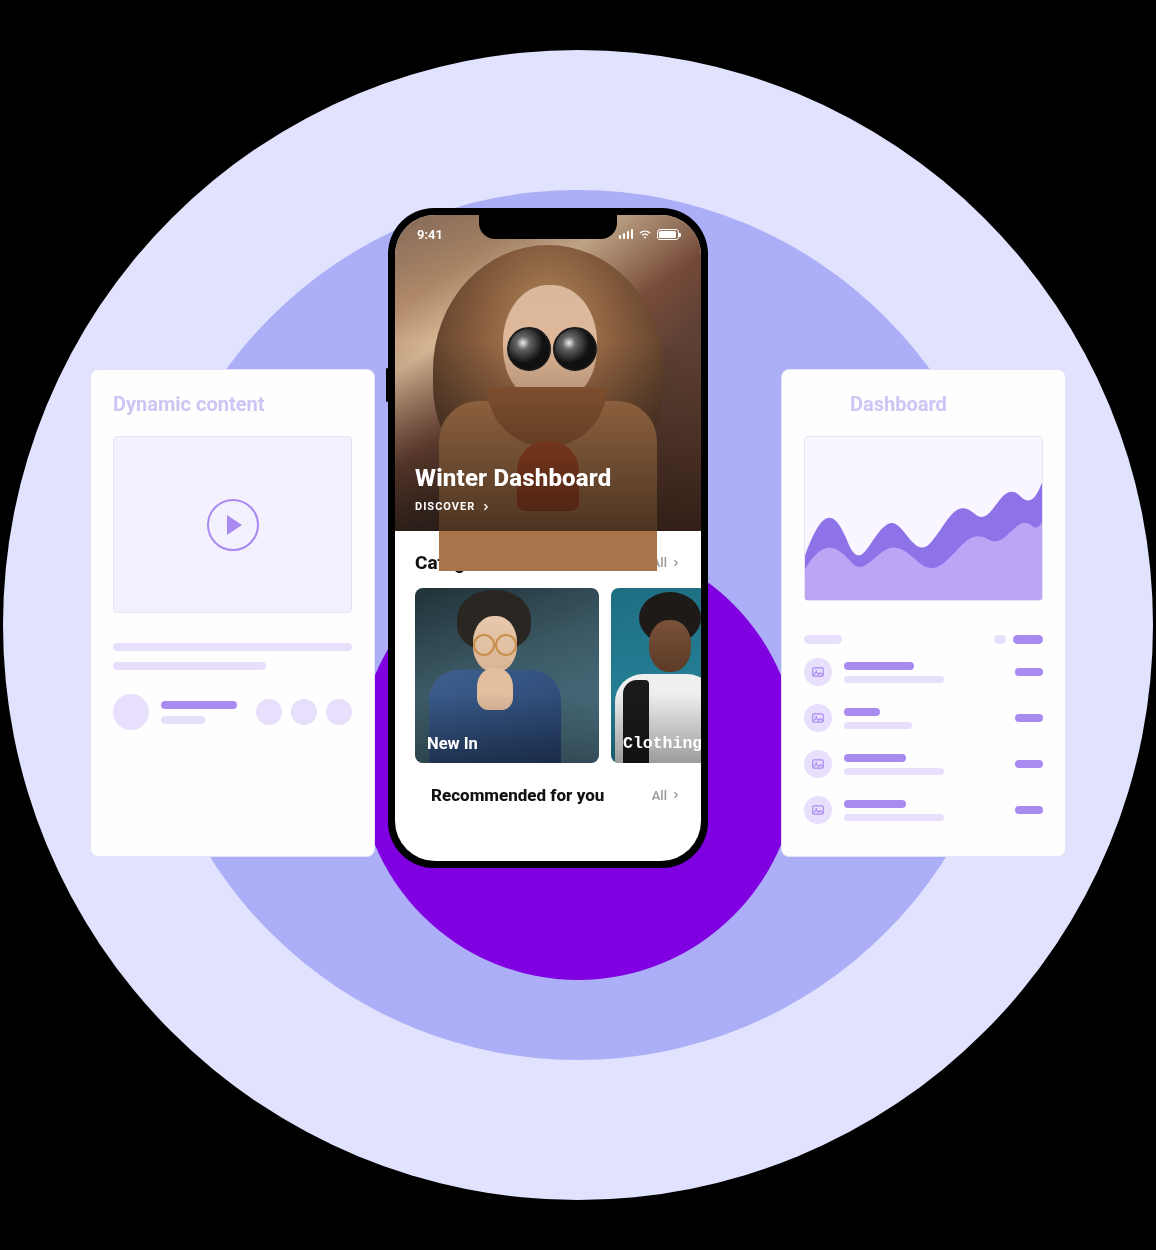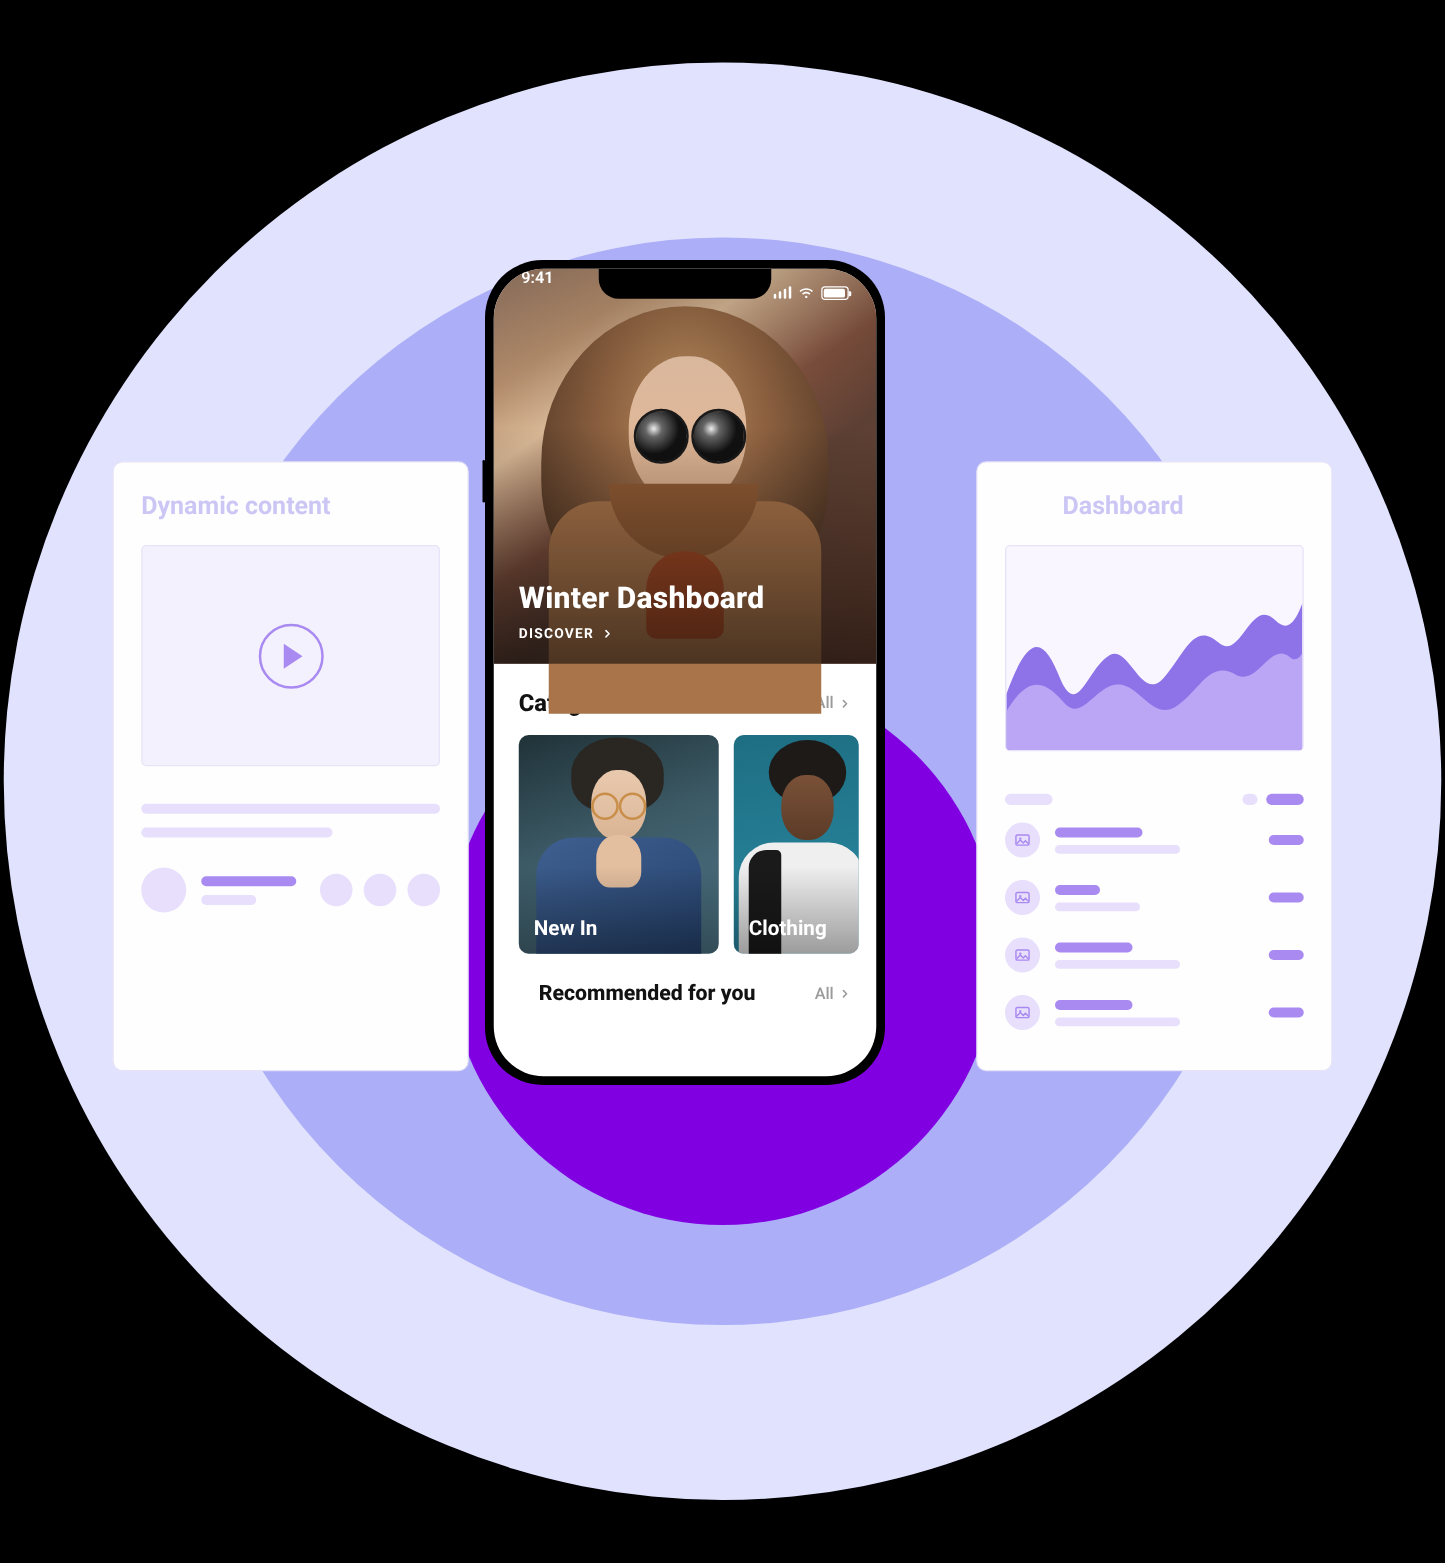--- a/index.html
+++ b/index.html
@@ -45,21 +45,21 @@
   .rc-bar{margin-left:auto;height:8px;width:28px;background:#A98AF1;border-radius:4px;}
   .rc-item:nth-of-type(3) .rc-l1{width:46px;} .rc-item:nth-of-type(3) .rc-l2{width:84px;}
   .rc-item:nth-of-type(4) .rc-l1{width:70px;}
   .rc-item:nth-of-type(5) .rc-l1{width:36px;} .rc-item:nth-of-type(5) .rc-l2{width:68px;}
 
   
   .phone{position:absolute;left:388px;top:208px;width:320px;height:660px;border-radius:46px;background:#000;padding:7px;}
   .phone:before{content:"";position:absolute;left:-2px;top:160px;width:2px;height:34px;background:#000;border-radius:2px;}
   .phone-screen{width:100%;height:100%;background:#fff;border-radius:40px;overflow:hidden;position:relative;}
   .notch{position:absolute;top:0;left:50%;transform:translateX(-50%);width:138px;height:24px;background:#000;border-radius:0 0 16px 16px;z-index:5;}
-  .statusbar{position:absolute;top:0;left:0;right:0;height:38px;display:flex;justify-content:space-between;padding:0 22px;z-index:4;color:#fff;font-size:13px;font-weight:600;}
+  .statusbar{position:absolute;top:0;left:0;right:0;height:38px;display:flex;align-items:center;justify-content:space-between;padding:0 22px;z-index:4;color:#fff;font-size:13px;font-weight:600;}
   .stat-right{display:flex;align-items:center;gap:5px;}
   .sig{display:flex;align-items:flex-end;gap:1.5px;}
   .sig span{width:2.5px;background:#fff;border-radius:1px;}
   .sig span:nth-child(1){height:4px;} .sig span:nth-child(2){height:6px;} .sig span:nth-child(3){height:8px;} .sig span:nth-child(4){height:10px;}
   .wifi{width:14px;height:10px;}
   .batt{width:22px;height:11px;border:1px solid #fff;border-radius:3px;position:relative;}
   .batt:after{content:"";position:absolute;right:-3px;top:3px;width:2px;height:4px;background:#fff;border-radius:0 1px 1px 0;}
   .batt:before{content:"";position:absolute;left:1px;top:1px;bottom:1px;width:17px;background:#fff;border-radius:1.5px;}
 
   .hero{height:316px;position:relative;background:linear-gradient(145deg,#9C7C68 0%,#B8906E 18%,#D8B896 30%,#80513E 48%,#5d4034 62%,#6F4533 100%);}
@@ -77,29 +77,29 @@
   .hero-cta{font-size:11px;font-weight:700;letter-spacing:1px;display:flex;align-items:center;gap:6px;}
   .hero-cta svg{width:10px;height:10px;}
 
   .section{padding:20px 20px 0 20px;}
   .sec-head{display:flex;align-items:center;margin-bottom:14px;}
   .sec-title{font-size:19px;font-weight:800;color:#121212;}
   .sec-all{margin-left:auto;font-size:13px;color:#9a9a9a;font-weight:500;display:flex;align-items:center;gap:4px;}
   .sec-all svg{width:10px;height:10px;}
   .cats{display:flex;gap:12px;}
   .cat{position:relative;height:175px;border-radius:8px;overflow:hidden;flex:0 0 auto;}
-  .cat1{width:160px;background:linear-gradient(160deg,#203238 0%,#3C5A66 45%,#4E7586 100%);}
+  .cat1{width:184px;background:linear-gradient(160deg,#203238 0%,#3C5A66 45%,#4E7586 100%);}
   .cat1 .p{position:absolute;left:14px;top:6px;width:130px;height:168px;}
   .cat1 .phair{position:absolute;left:28px;top:-4px;width:74px;height:60px;background:#2a2622;border-radius:48% 48% 40% 40%;}
   .cat1 .pface{position:absolute;left:44px;top:22px;width:44px;height:56px;background:linear-gradient(#E9C9AE,#D9B393);border-radius:46%;}
   .cat1 .pgl{position:absolute;width:22px;height:22px;border:2px solid #C98E4A;border-radius:50%;top:40px;background:rgba(255,255,255,.05);}
   .cat1 .pgl.l{left:44px;} .cat1 .pgl.r{left:66px;}
   .cat1 .pjacket{position:absolute;left:0;top:76px;width:132px;height:110px;background:linear-gradient(150deg,#3E5F90,#24406A);border-radius:30px 30px 0 0;}
   .cat1 .phand{position:absolute;left:48px;top:74px;width:36px;height:42px;background:#E3BE9F;border-radius:44% 44% 30% 30%;}
-  .cat2{width:100px;background:linear-gradient(170deg,#1E6E82 0%,#2A8AA3 100%);}
+  .cat2{width:100px;background:linear-gradient(170deg,#1E6E82 0%,#2A8AA3 100%);font-family:Liberation Mono, monospace;}
   .cat2 .p{position:absolute;left:-6px;top:6px;width:110px;height:170px;}
   .cat2 .phair{position:absolute;left:34px;top:-2px;width:62px;height:52px;background:#1e1a18;border-radius:50%;}
   .cat2 .pface{position:absolute;left:44px;top:26px;width:42px;height:52px;background:linear-gradient(#7a5138,#5c3b27);border-radius:46%;}
   .cat2 .pshirt{position:absolute;left:10px;top:80px;width:100px;height:100px;background:#EFEFEF;border-radius:28px 28px 0 0;}
   .cat2 .pvest{position:absolute;left:18px;top:86px;width:26px;height:90px;background:#1a1a1a;border-radius:14px 4px 0 0;}
   .cat-label{position:absolute;left:12px;bottom:10px;color:#fff;font-weight:700;font-size:16.5px;z-index:2;}
   .cat:after{content:"";position:absolute;inset:0;background:linear-gradient(180deg,transparent 60%,rgba(0,0,0,.35) 100%);pointer-events:none;}
 
   .rec{padding:22px 20px 0 36px;}
 </style>

